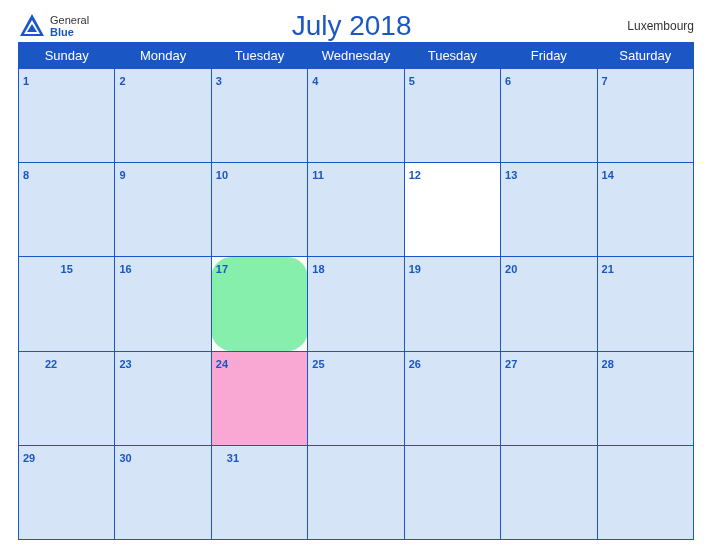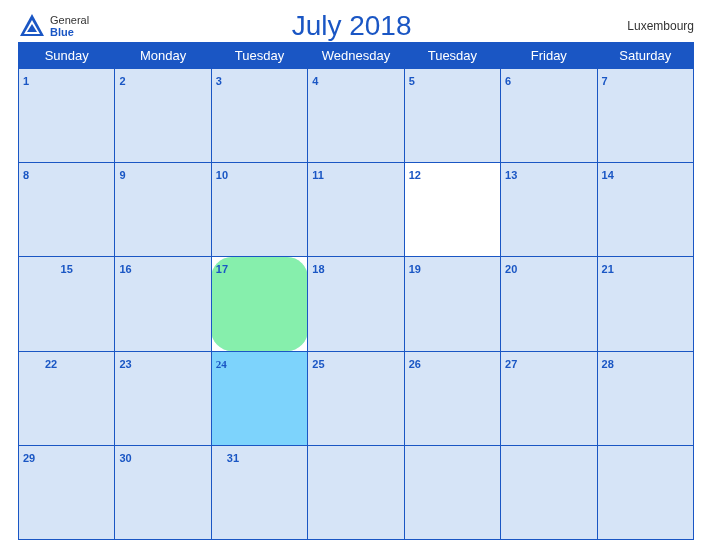--- a/index.html
+++ b/index.html
@@ -144,21 +144,21 @@
           <td style="background-color: rgb(214, 228, 247);"><span class="day-num">16</span></td>
           <td style="background-color: #86efac; border-radius: 21px;"><span class="day-num">17</span></td>
           <td style="background-color: rgb(214, 228, 247);"><span class="day-num">18</span></td>
           <td style="background-color: rgb(214, 228, 247);"><span class="day-num">19</span></td>
           <td style="background-color: rgb(214, 228, 247);"><span class="day-num">20</span></td>
           <td style="background-color: rgb(214, 228, 247);"><span class="day-num">21</span></td>
         </tr>
         <tr style="background-color: rgb(214, 228, 247);">
           <td style="background-color: rgb(214, 228, 247); padding-left: 26px;"><span class="day-num">22</span></td>
           <td style="background-color: rgb(214, 228, 247);"><span class="day-num">23</span></td>
-          <td style="background-color: #7dd3fc; font-family: Liberation Serif, serif;"><span class="day-num">24</span></td>
+          <td style="background-color: #f9a8d4;"><span class="day-num">24</span></td>
           <td style="background-color: rgb(214, 228, 247);"><span class="day-num">25</span></td>
           <td style="background-color: rgb(214, 228, 247);"><span class="day-num">26</span></td>
           <td style="background-color: rgb(214, 228, 247);"><span class="day-num">27</span></td>
           <td style="background-color: rgb(214, 228, 247);"><span class="day-num">28</span></td>
         </tr>
         <tr style="background-color: rgb(214, 228, 247);">
           <td style="background-color: rgb(214, 228, 247);"><span class="day-num">29</span></td>
           <td style="background-color: rgb(214, 228, 247);"><span class="day-num">30</span></td>
           <td style="background-color: rgb(214, 228, 247); padding-left: 15px;"><span class="day-num">31</span></td>
           <td style="background-color: rgb(214, 228, 247);"></td>

